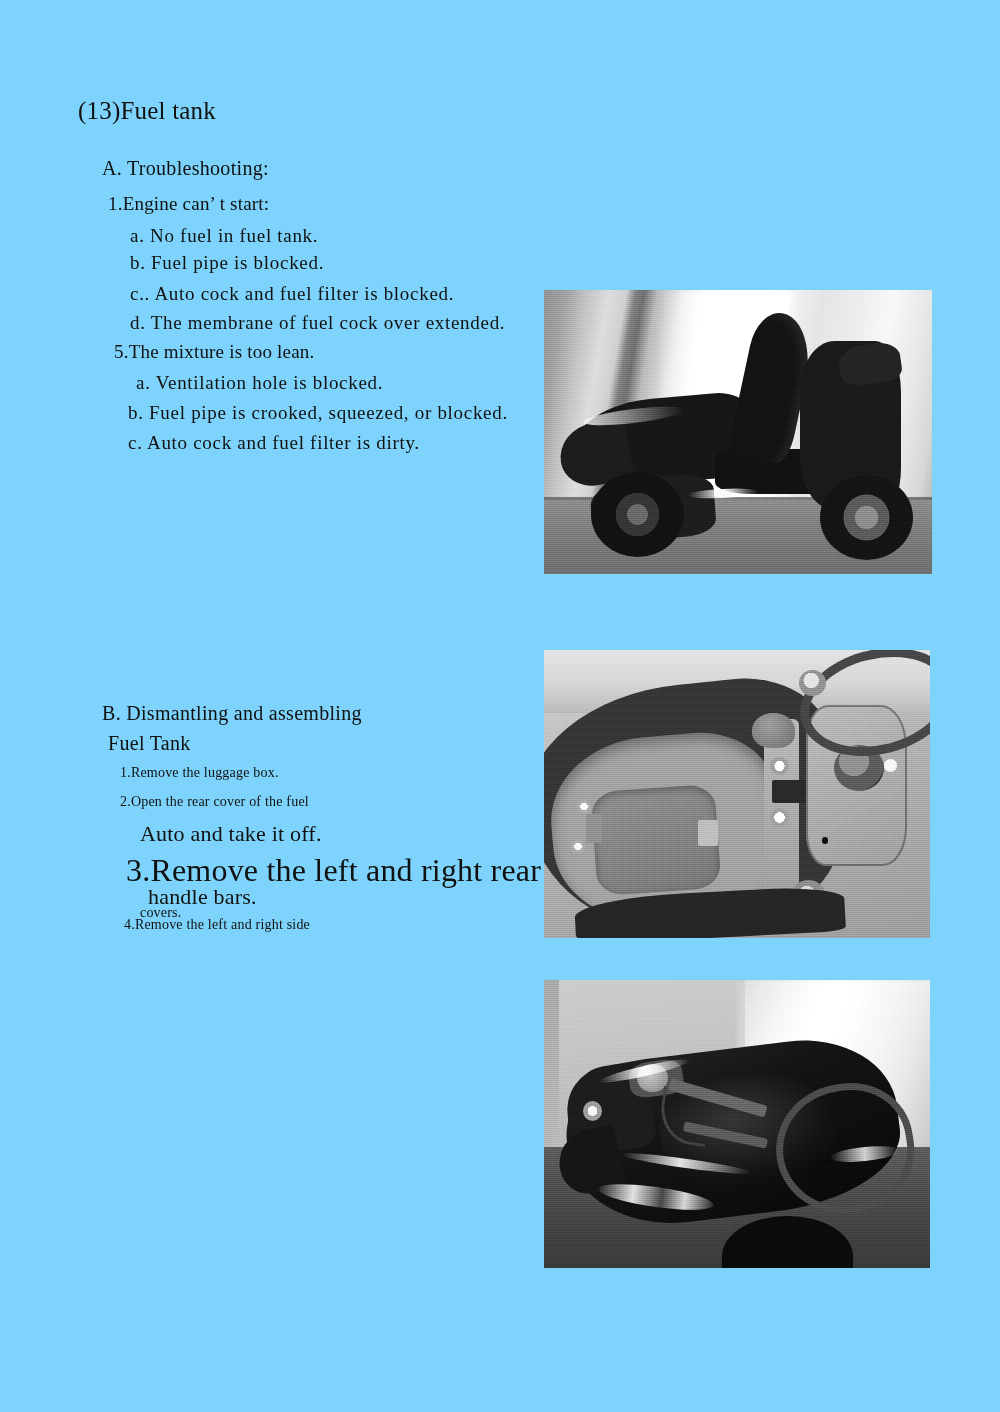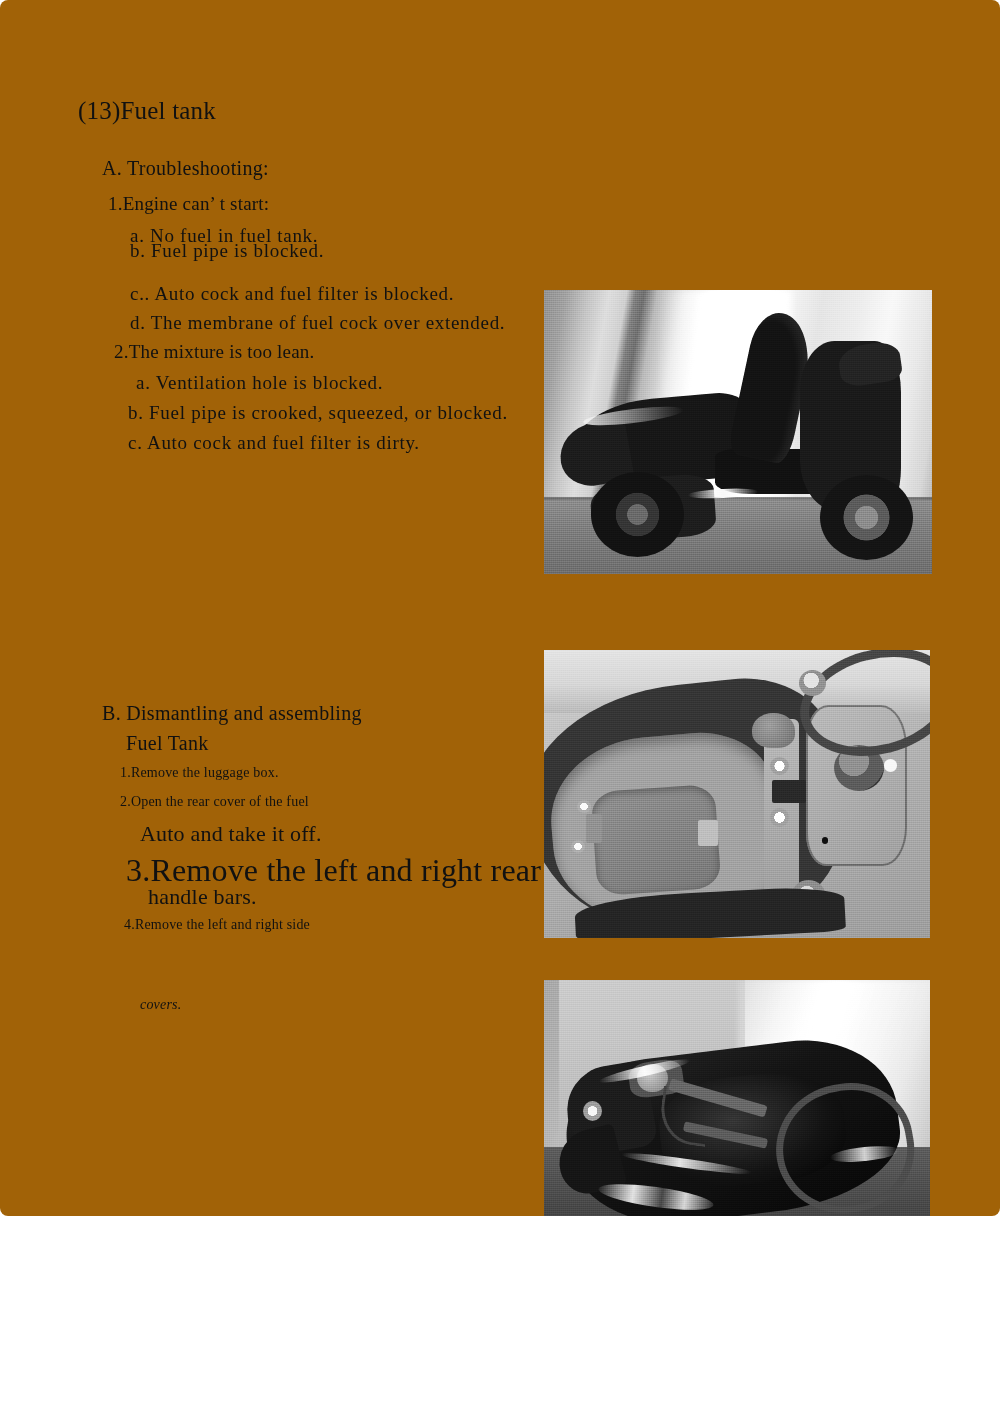--- a/index.html
+++ b/index.html
@@ -8,24 +8,23 @@
     padding: 0;
     background: #ffffff;
   }
   body {
     font-family: "Liberation Serif", "DejaVu Serif", serif;
     color: #000000;
   }
   #page {
     position: relative;
     width: 1000px;
-    height: 1216px;
-    background: #a16207;
+    height: 1412px;
+    background: #7dd3fc;
     overflow: hidden;
-    border-radius: 8px;
   }
 
   
   .txt {
     position: absolute;
     white-space: nowrap;
     color: #111111;
     line-height: 1.0;
   }
   .title      { left: 78px;  top: 98px;  font-size: 25px; letter-spacing: .2px; }
@@ -366,38 +365,38 @@
 <body>
 
 <div id="page">
 
   <div class="txt title">(13)Fuel tank</div>
 
   <div class="txt sec-head" style="left:102px; top:158px;">A. Troubleshooting:</div>
 
   <div class="txt lvl1" style="left:108px; top:194px;">1.Engine can’ t start:</div>
   <div class="txt lvl2" style="left:130px; top:226px;">a. No fuel in fuel tank.</div>
-  <div class="txt lvl2" style="left:130px; top:241px;">b. Fuel pipe is blocked.</div>
+  <div class="txt lvl2" style="left:130px; top:253px;">b. Fuel pipe is blocked.</div>
   <div class="txt lvl2" style="left:130px; top:284px;">c.. Auto cock and fuel filter is blocked.</div>
   <div class="txt lvl2" style="left:130px; top:313px;">d. The membrane of fuel cock over extended.</div>
-  <div class="txt lvl1" style="left:114px; top:342px;">2.The mixture is too lean.</div>
+  <div class="txt lvl1" style="left:114px; top:342px;">5.The mixture is too lean.</div>
   <div class="txt lvl2" style="left:136px; top:373px;">a.  Ventilation hole is blocked.</div>
   <div class="txt lvl2" style="left:128px; top:403px;">b. Fuel pipe is crooked, squeezed, or blocked.</div>
   <div class="txt lvl2" style="left:128px; top:433px;">c. Auto cock and fuel filter is dirty.</div>
 
   <div class="txt sec-head" style="left:102px; top:703px;">B. Dismantling and assembling</div>
-  <div class="txt sec-head" style="left:126px; top:733px;">Fuel Tank</div>
+  <div class="txt sec-head" style="left:108px; top:733px;">Fuel Tank</div>
 
   <div class="txt b-num" style="left:120px; top:766px;">1.Remove the luggage box.</div>
   <div class="txt b-num" style="left:120px; top:795px;">2.Open the rear cover of the fuel</div>
   <div class="txt b-big" style="left:140px; top:823px;">Auto and take it off.</div>
   <div class="txt b-bigger" style="left:126px; top:854px;">3.Remove the left and right rear</div>
   <div class="txt b-big" style="left:148px; top:886px;">handle bars.</div>
   <div class="txt b-num" style="left:124px; top:918px;">4.Remove the left and right side</div>
-  <div class="txt b-num" style="left:140px; top:998px;font-style:italic;">covers.</div>
+  <div class="txt b-num" style="left:140px; top:906px;">covers.</div>
 
   <div class="photo" id="photo1">
     <div class="inner">
       <div class="bg ph-layer" style="inset:0;"></div>
       <div class="curtain"></div>
       <div class="floorline"></div>
       <div class="floor"></div>
       <div class="rear"></div>
       <div class="tailfin"></div>
       <div class="deck"></div>

